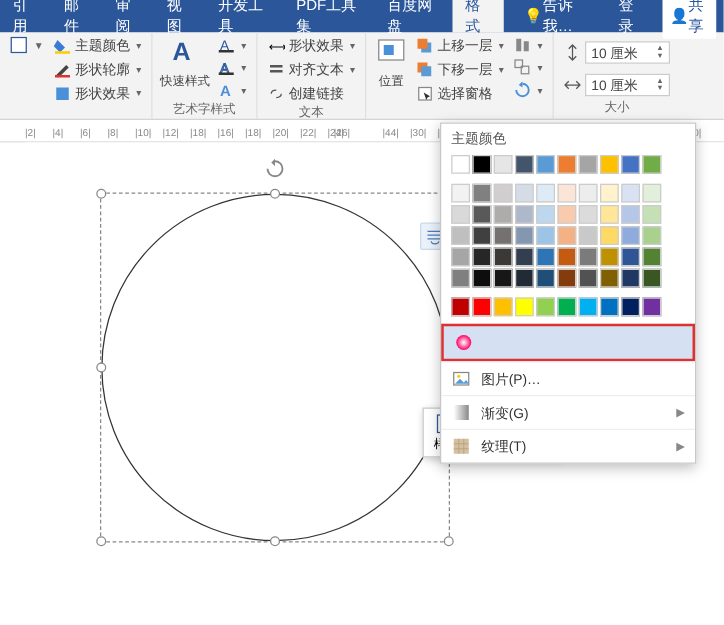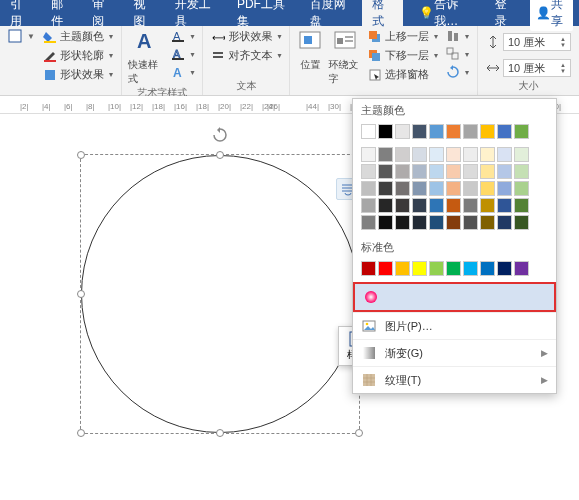--- a/index.html
+++ b/index.html
@@ -172,42 +172,39 @@
             <span class="drop-arrow">▾</span>
           </div>
         <div class="rbtn">
             <svg class="icon-sm">
               <rect x="2" y="3" width="10" height="2" fill="#555"></rect>
               <rect x="2" y="7" width="10" height="2" fill="#555"></rect>
             </svg>
             <span>对齐文本</span>
             <span class="drop-arrow">▾</span>
           </div>
+        <div class="rbtn">
+            <svg class="icon-sm">
+              <path d="M3 7c0-2 2-3 4-3m0 6c2 0 4-1 4-3" stroke="#555" fill="none"></path>
+            </svg>
+            <span>创建链接</span>
+          </div>
       </div>
     </div>
     <div class="group-title">文本</div>
   </div>
 
   <div class="group">
     <div class="group-body">
       <div class="col" style="align-items:center">
         <svg class="icon-lg">
             <rect x="4" y="4" width="20" height="16" fill="#fff" stroke="#888"></rect>
             <rect x="8" y="8" width="8" height="8" fill="#4a90d9"></rect>
           </svg>
         <span style="font-size:10px">位置</span>
-      </div>
-      <div class="col" style="align-items:center">
-        <svg class="icon-lg">
-            <rect x="4" y="4" width="20" height="16" fill="#fff" stroke="#888"></rect>
-            <rect x="6" y="10" width="6" height="6" fill="#888"></rect>
-            <rect x="14" y="8" width="8" height="2" fill="#aaa"></rect>
-            <rect x="14" y="12" width="8" height="2" fill="#aaa"></rect>
-          </svg>
-        <span style="font-size:10px">环绕文字</span>
       </div>
       <div class="col">
         <div class="rbtn">
             <svg class="icon-sm">
               <rect x="4" y="4" width="8" height="8" fill="#5b9bd5"></rect>
               <rect x="1" y="1" width="8" height="8" fill="#ed7d31"></rect>
             </svg>
             <span>上移一层</span>
             <span class="drop-arrow">▾</span>
           </div>
@@ -400,21 +397,20 @@
       <div class="swatch" style="background: rgb(13, 13, 13);"></div>
       <div class="swatch" style="background: rgb(23, 23, 23);"></div>
       <div class="swatch" style="background: rgb(34, 42, 53);"></div>
       <div class="swatch" style="background: rgb(31, 78, 121);"></div>
       <div class="swatch" style="background: rgb(132, 60, 12);"></div>
       <div class="swatch" style="background: rgb(82, 82, 82);"></div>
       <div class="swatch" style="background: rgb(128, 96, 0);"></div>
       <div class="swatch" style="background: rgb(32, 56, 100);"></div>
       <div class="swatch" style="background: rgb(56, 87, 35);"></div>
     </div>
-  <div class="section-title">标准色</div>
   <div class="swatch-row" id="standard-row">
       <div class="swatch" style="background: rgb(192, 0, 0);"></div>
       <div class="swatch" style="background: rgb(255, 0, 0);"></div>
       <div class="swatch" style="background: rgb(255, 192, 0);"></div>
       <div class="swatch" style="background: rgb(255, 255, 0);"></div>
       <div class="swatch" style="background: rgb(146, 208, 80);"></div>
       <div class="swatch" style="background: rgb(0, 176, 80);"></div>
       <div class="swatch" style="background: rgb(0, 176, 240);"></div>
       <div class="swatch" style="background: rgb(0, 112, 192);"></div>
       <div class="swatch" style="background: rgb(0, 32, 96);"></div>

